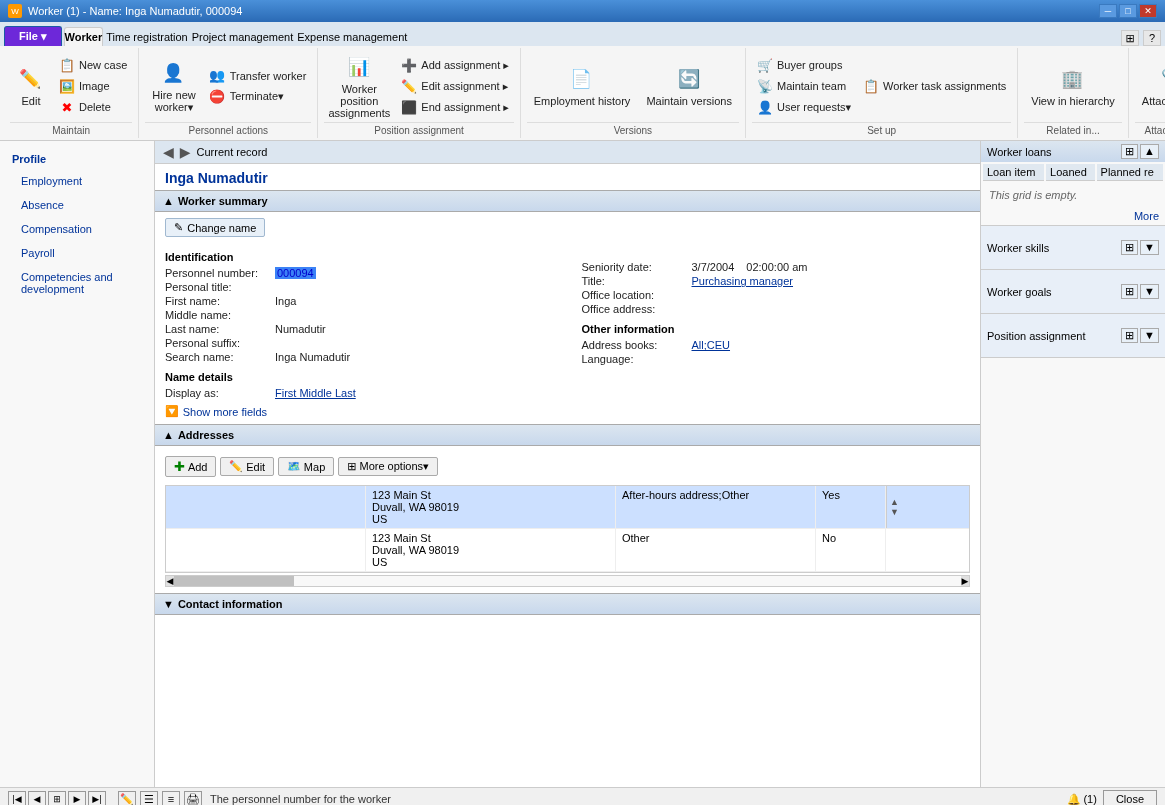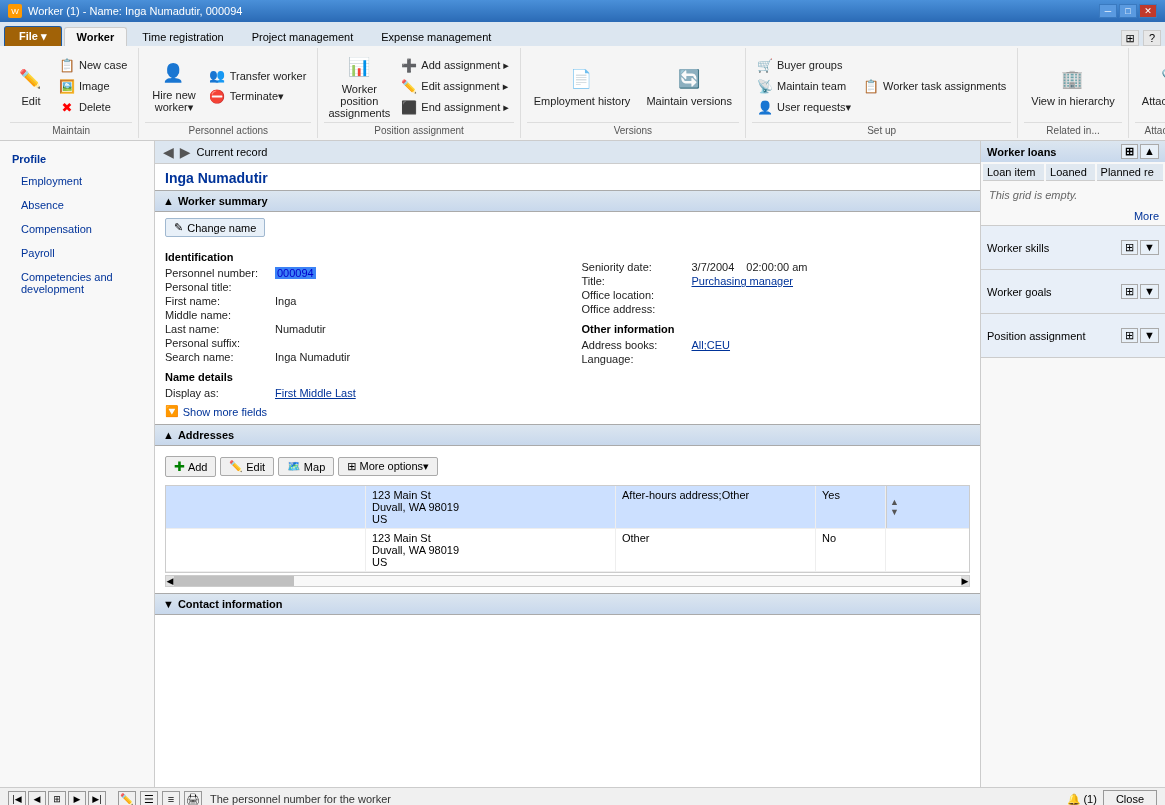--- a/index.html
+++ b/index.html
@@ -16,36 +16,36 @@
       justify-content: space-between;
     }
     .title-bar-left { display: flex; align-items: center; gap: 6px; }
     .title-bar-icon { width: 14px; height: 14px; background: #ff9900; border-radius: 2px; font-size: 8px; display: flex; align-items: center; justify-content: center; color: white; }
     .title-bar-title { font-size: 11px; color: white; }
     .title-bar-controls { display: flex; gap: 2px; }
     .title-btn { width: 18px; height: 14px; background: #5a9ae0; border: 1px solid #3a7ac0; display: flex; align-items: center; justify-content: center; font-size: 9px; color: white; cursor: pointer; }
     .title-btn.close { background: #c0392b; }
     .ribbon-tabs { display: flex; background: #dce6f0; height: 24px; align-items: flex-end; padding-left: 4px; }
     .ribbon-tab {
-      padding: 3px 12px;
+      padding: 3px 0;
       cursor: pointer;
       border: 1px solid transparent;
       border-bottom: none;
       margin-right: 2px;
       font-size: 11px;
       border-radius: 3px 3px 0 0;
     }
     .ribbon-tab.active {
       background: #f5f5f5;
       border-color: #ccc;
       color: #000;
       font-weight: bold;
     }
     .ribbon-tab.file {
-      background: #a16207;
+      background: #6d28d9;
       color: white;
       font-weight: bold;
       border-color: #1a5aa5;
       padding: 3px 14px;
     }
 
     .ribbon-content {
       display: flex;
       background: #f5f5f5;
       border-bottom: 1px solid #ccc;
@@ -211,21 +211,21 @@
       flex-shrink: 0;
       display: flex;
       flex-direction: column;
     }
     .right-panel-section {
       border-bottom: 1px solid #ccc;
     }
     .right-panel-header {
       background: linear-gradient(to bottom, #dce6f0, #c8d8ec);
       padding: 3px 6px;
-      font-weight: bold;
+      font-weight: normal;
       font-size: 11px;
       display: flex;
       align-items: center;
       justify-content: space-between;
       gap: 28px;
     }
     .right-panel-header-icons { display: flex; gap: 2px; }
     .right-panel-table { width: 100%; font-size: 10px; }
     .right-panel-table th { background: #e0e8f0; padding: 2px 4px; text-align: left; font-weight: normal; border-bottom: 1px solid #ccc; }
     .right-panel-empty { color: #666; font-size: 11px; padding: 6px 8px; font-style: italic; }

